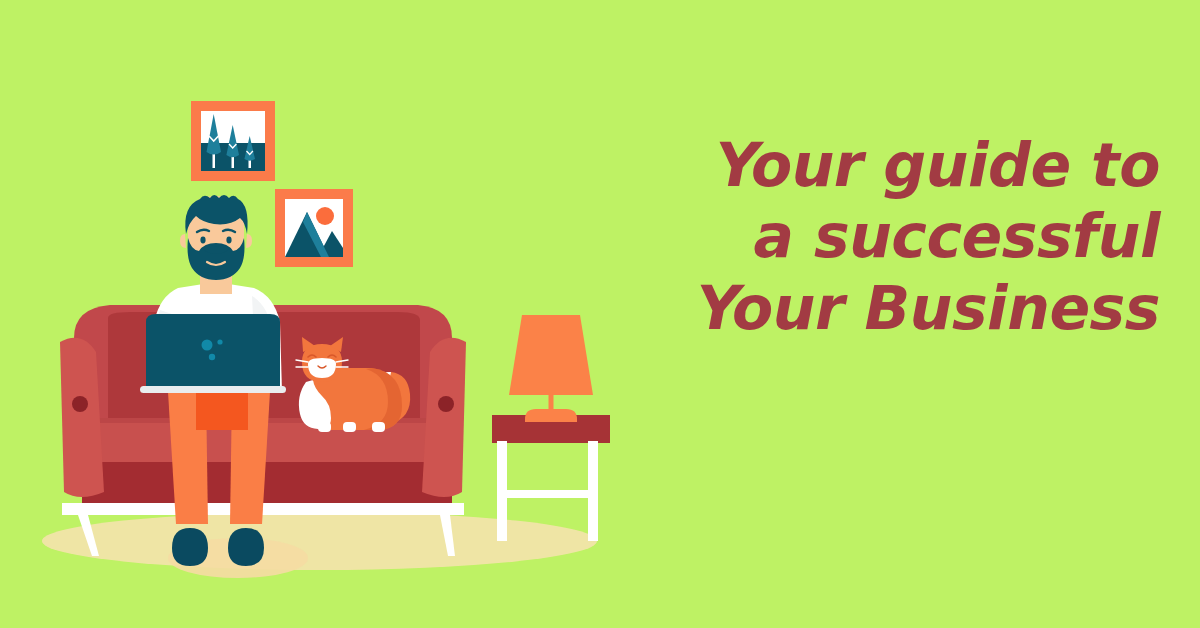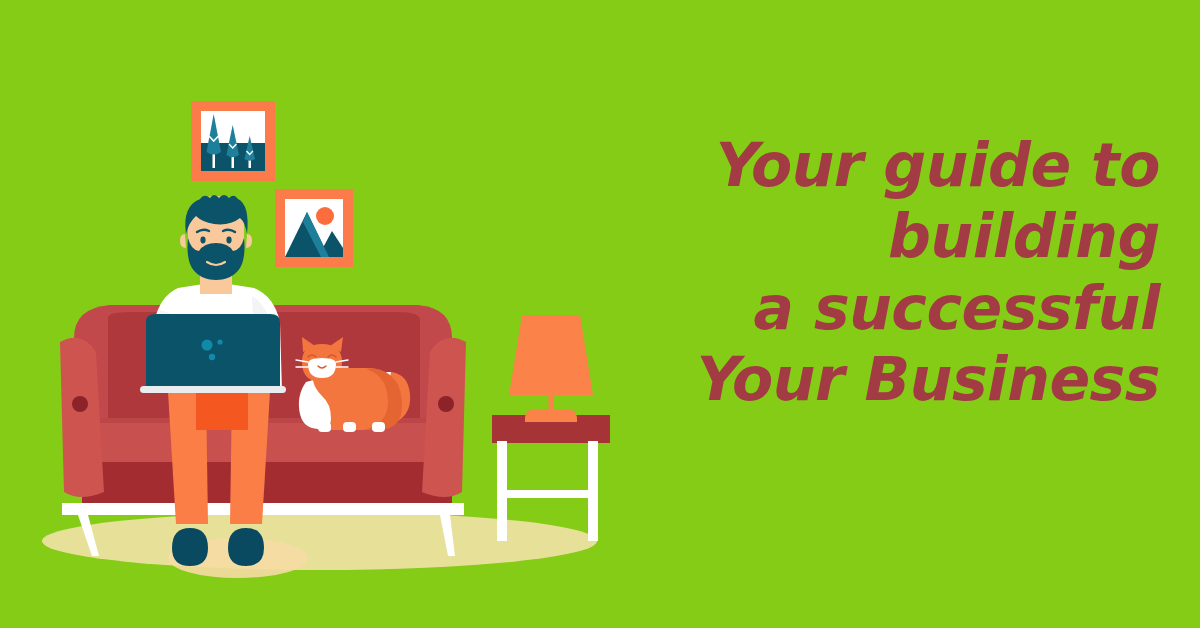--- a/index.html
+++ b/index.html
@@ -7,21 +7,21 @@
   html, body {
     width: 1200px;
     height: 628px;
     overflow: hidden;
     font-family: "DejaVu Sans", sans-serif;
   }
   #banner {
     position: relative;
     width: 1200px;
     height: 628px;
-    background: #84cc16;
+    background: #bef264;
     overflow: hidden;
   }
 
   
   .floor-shadow {
     position: absolute;
     left: 42px;
     top: 512px;
     width: 555px;
     height: 58px;
@@ -220,18 +220,17 @@
         <circle cx="212" cy="357" r="3.2" fill="#1189A8"></circle>
 
         <rect x="140" y="386" width="146" height="7" rx="3.5" fill="#E9EDEF"></rect>
       </g>
 
     </svg>
   </div>
 
   <div class="headline">
     <span class="line">Your guide to</span>
-    <span class="line">building</span>
     <span class="line">a successful</span>
     <span class="line">Your Business</span>
   </div>
 
 </div>
 
 </body></html>

